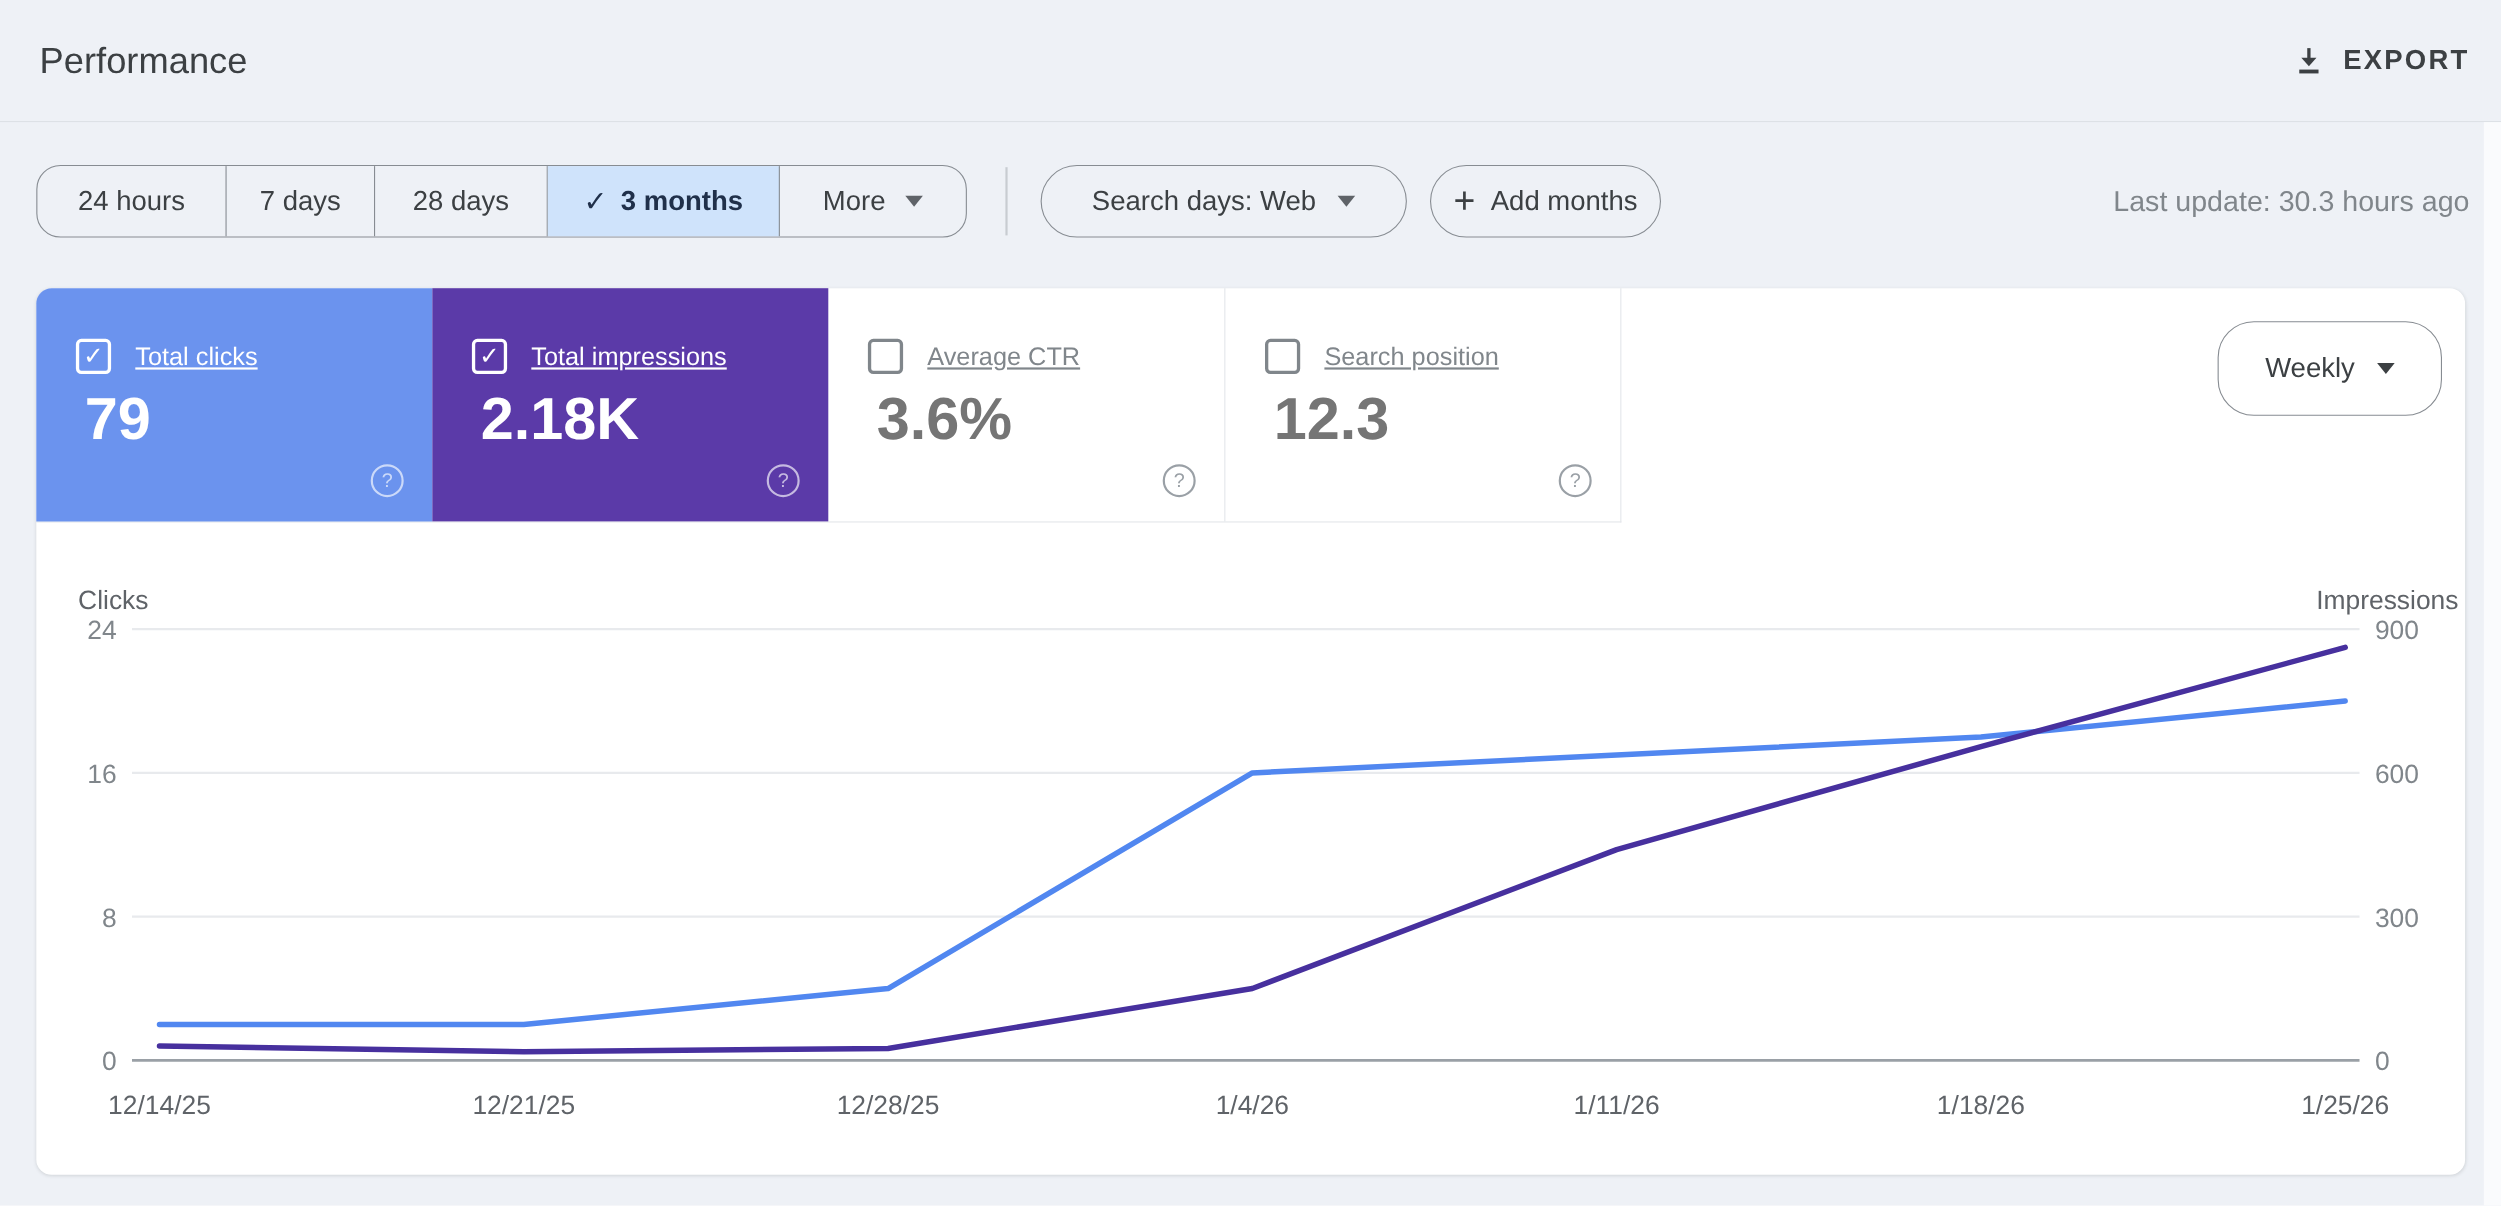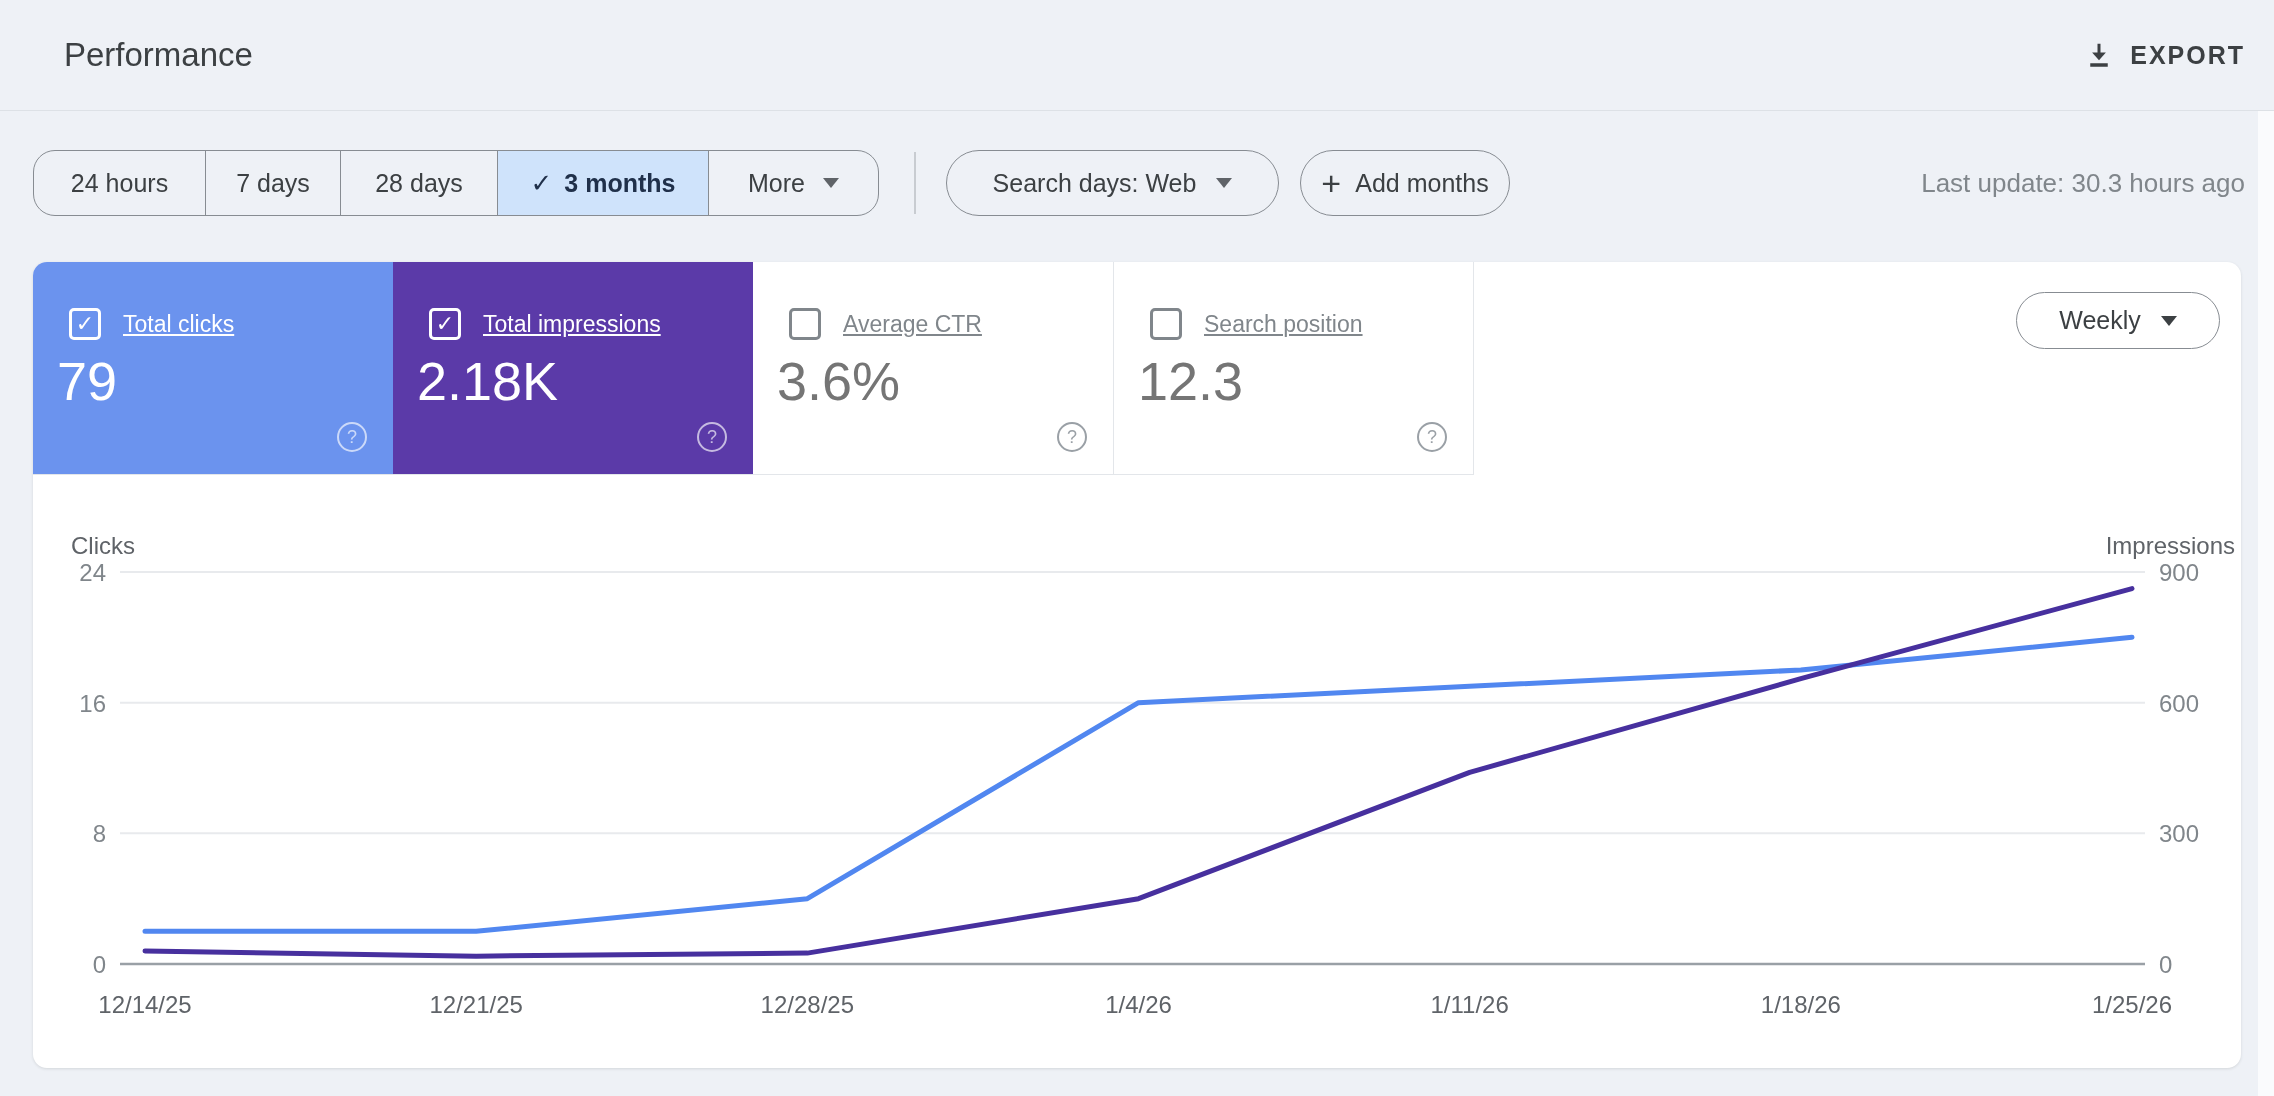--- a/index.html
+++ b/index.html
@@ -5,21 +5,21 @@
   html,body{margin:0;padding:0;}
   body{
     width:2274px;height:1096px;position:relative;overflow:hidden;
     background:#eef1f6;
     font-family:"Liberation Sans","DejaVu Sans",sans-serif;
     color:#3c4043;
   }
   
   .header{position:absolute;left:0;top:0;width:2274px;height:110px;
     border-bottom:1px solid #dde1e6;display:flex;align-items:center;}
-  .page-title{font-size:33px;color:#3c4043;margin-left:64px;text-align:center;}
+  .page-title{font-size:33px;color:#3c4043;margin-left:36px;text-align:center;}
   .export-btn{position:absolute;right:29px;top:0;height:110px;display:flex;
     align-items:center;gap:16px;cursor:pointer;}
   .export-label{font-size:25px;font-weight:bold;letter-spacing:2px;color:#3c4043;}
   
   .filter-row{position:absolute;left:0;top:150px;width:2274px;height:66px;}
   .range-group{position:absolute;left:33px;top:0;height:66px;display:flex;
     border:1.5px solid #878c92;border-radius:22px;overflow:hidden;box-sizing:border-box;}
   .range-chip{display:flex;align-items:center;justify-content:center;gap:12px;
     font-size:25px;color:#3c4043;border-right:1.5px solid #878c92;cursor:pointer;
     box-sizing:border-box;}
@@ -47,30 +47,30 @@
     border-bottom:1px solid #e3e6ea;border-right:1px solid #e3e6ea;box-sizing:content-box;}
   .metric-tile{width:360px;height:212px;position:relative;cursor:pointer;box-sizing:border-box;}
   .metric-tile:first-child{border-top-left-radius:14px;}
   .metric-tile.div-left{border-left:1px solid #e3e6ea;}
   .metric-head{position:absolute;left:36px;top:46px;display:flex;align-items:center;gap:22px;}
   .checkbox{width:26px;height:26px;border:3px solid #80868b;border-radius:5px;background:transparent;
     display:flex;align-items:center;justify-content:center;flex:0 0 auto;}
   .checkbox .check-glyph{display:none;font-size:22px;font-weight:bold;color:#ffffff;line-height:1;}
   .checkbox.checked .check-glyph{display:block;}
   .metric-label{font-size:23px;color:#80868b;white-space:nowrap;text-decoration:underline;}
-  .metric-value{position:absolute;left:24px;top:88px;font-size:54px;font-weight:400;color:#757575;}
+  .metric-value{position:absolute;left:44px;top:88px;font-size:54px;font-weight:700;color:#757575;}
   .q-icon{position:absolute;right:26px;bottom:22px;width:26px;height:26px;border:2px solid #9aa0a6;
     border-radius:50%;display:flex;align-items:center;justify-content:center;
     font-size:18px;color:#9aa0a6;cursor:pointer;}
   .metric-tile.colored .metric-label{color:#ffffff;}
   .metric-tile.colored .metric-value{color:#ffffff;}
   .metric-tile.colored .checkbox{border-color:#ffffff;}
   .metric-tile.colored .q-icon{border-color:rgba(255,255,255,.65);color:rgba(255,255,255,.65);}
   
-  .weekly-chip{position:absolute;left:1983px;top:30px;width:204px;height:57px;
+  .weekly-chip{position:absolute;left:1983px;top:30px;width:204px;height:86px;
     border:1.5px solid #878c92;border-radius:33px;display:flex;align-items:center;
     justify-content:center;gap:14px;font-size:25px;color:#3c4043;cursor:pointer;box-sizing:border-box;}
   .weekly-chip .caret{border-top-color:#3c4043;}
   
   #chart-svg{position:absolute;left:0;top:0;width:2208px;height:806px;}
   
   .scrollbar-track{position:absolute;right:0;top:111px;width:16px;height:985px;background:#fafbfd;}
 </style>
 </head>
 <body>

